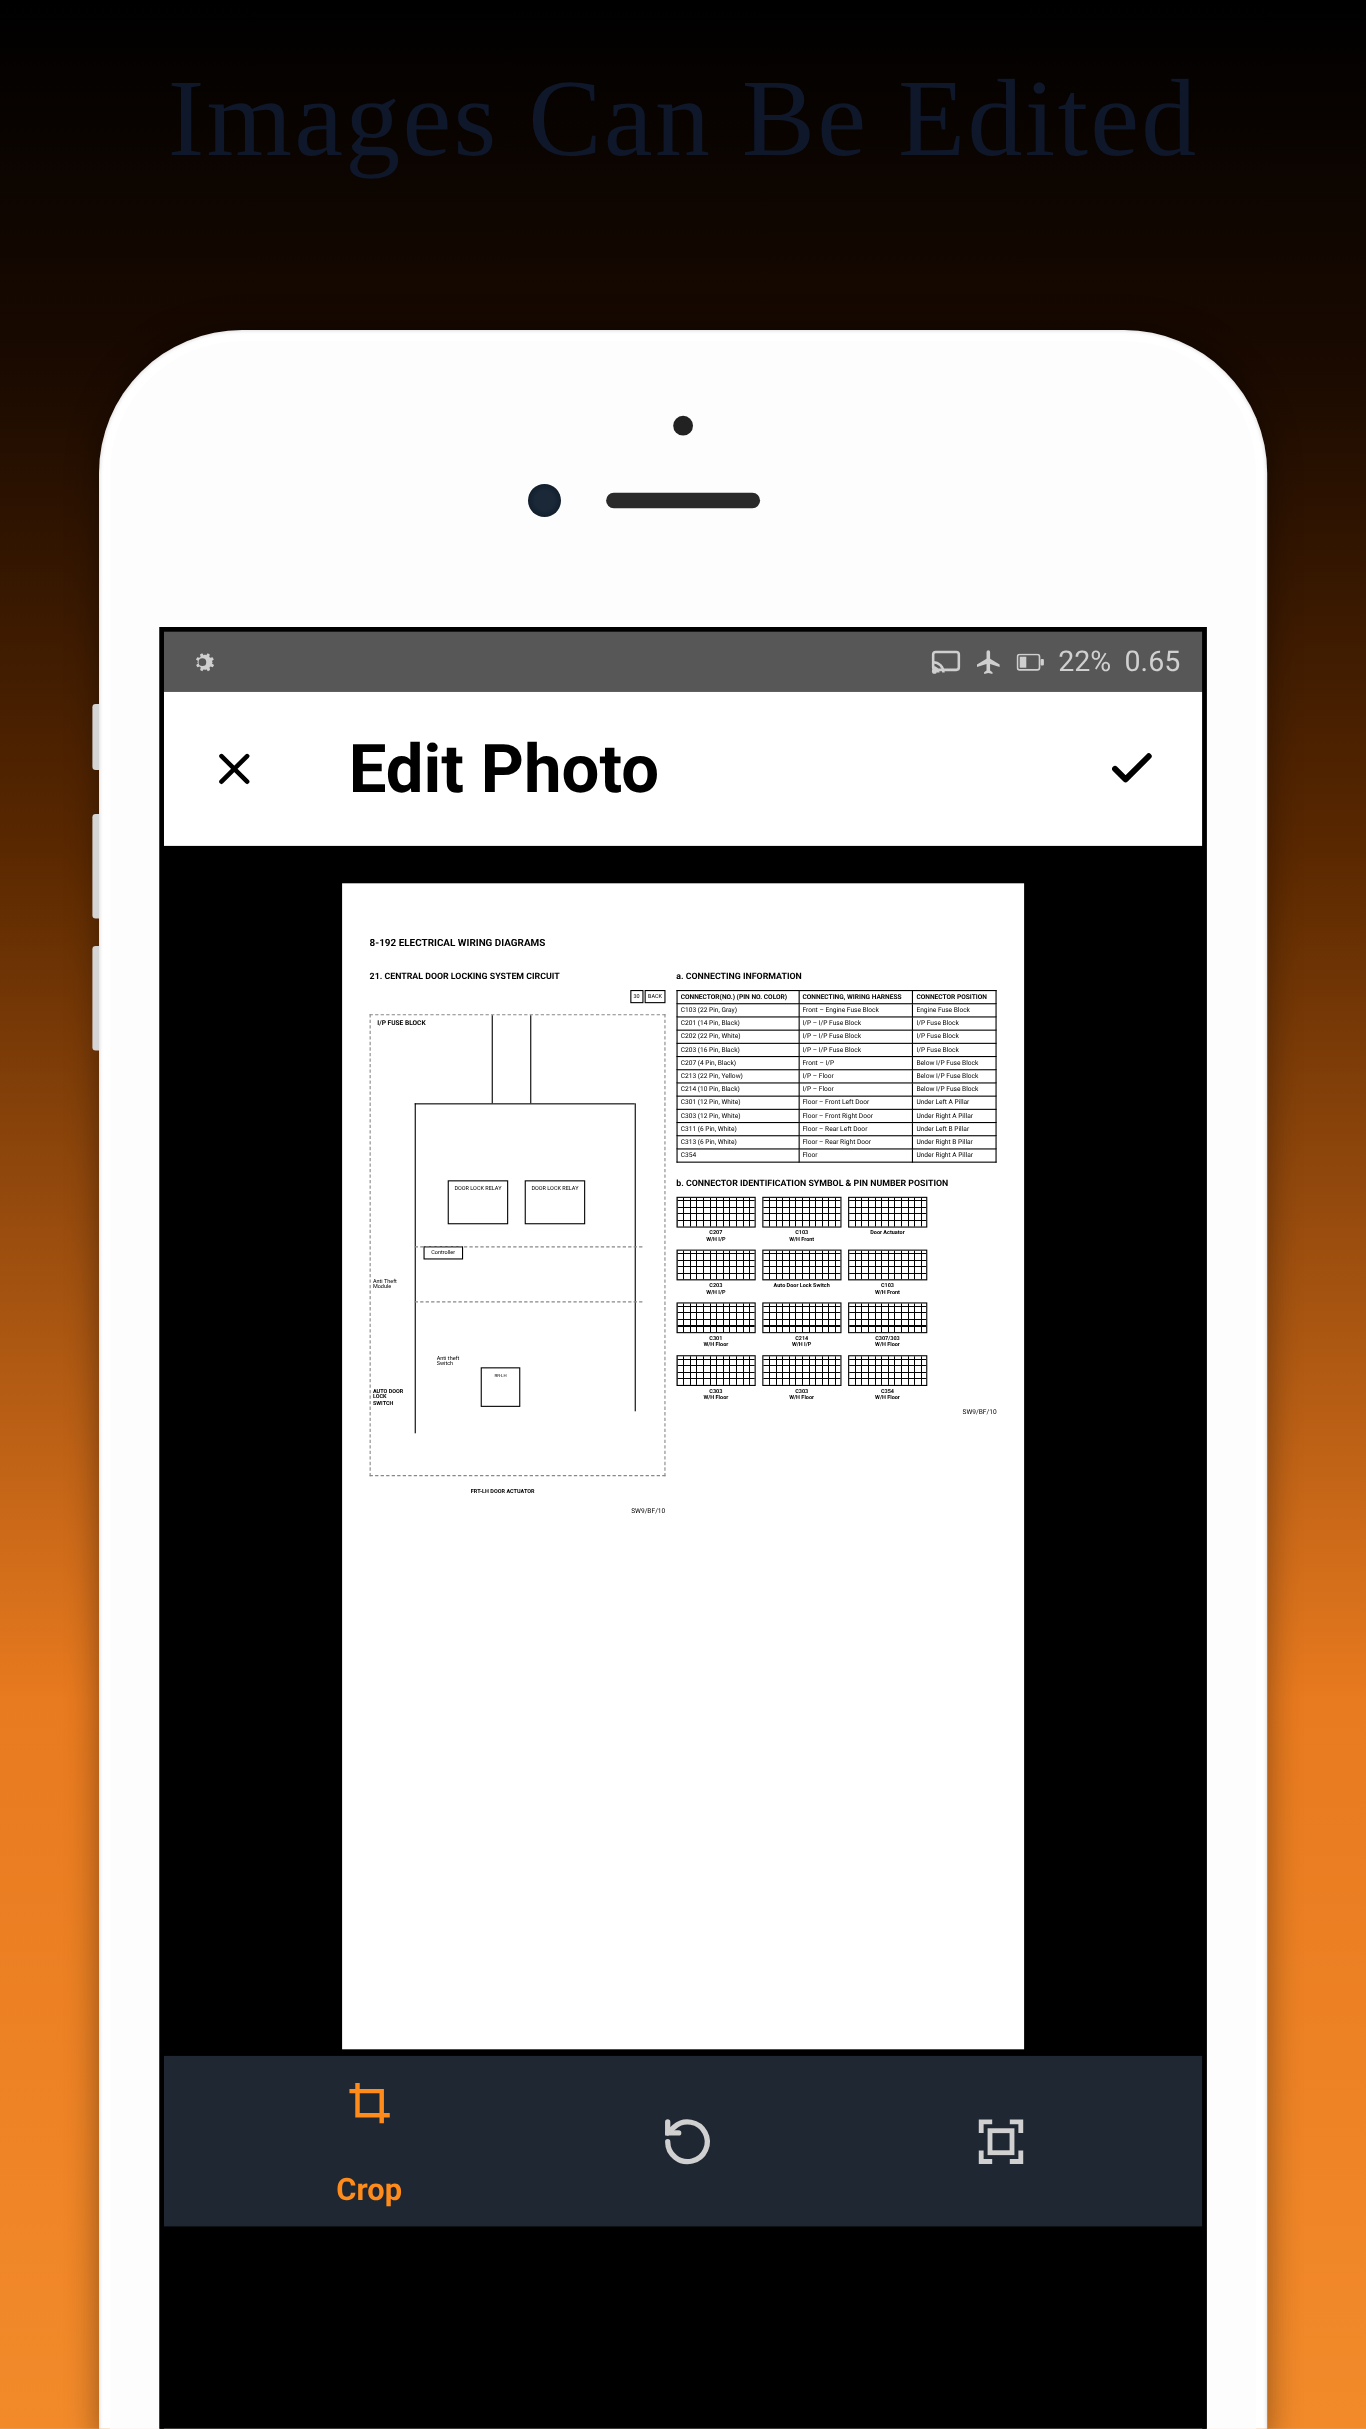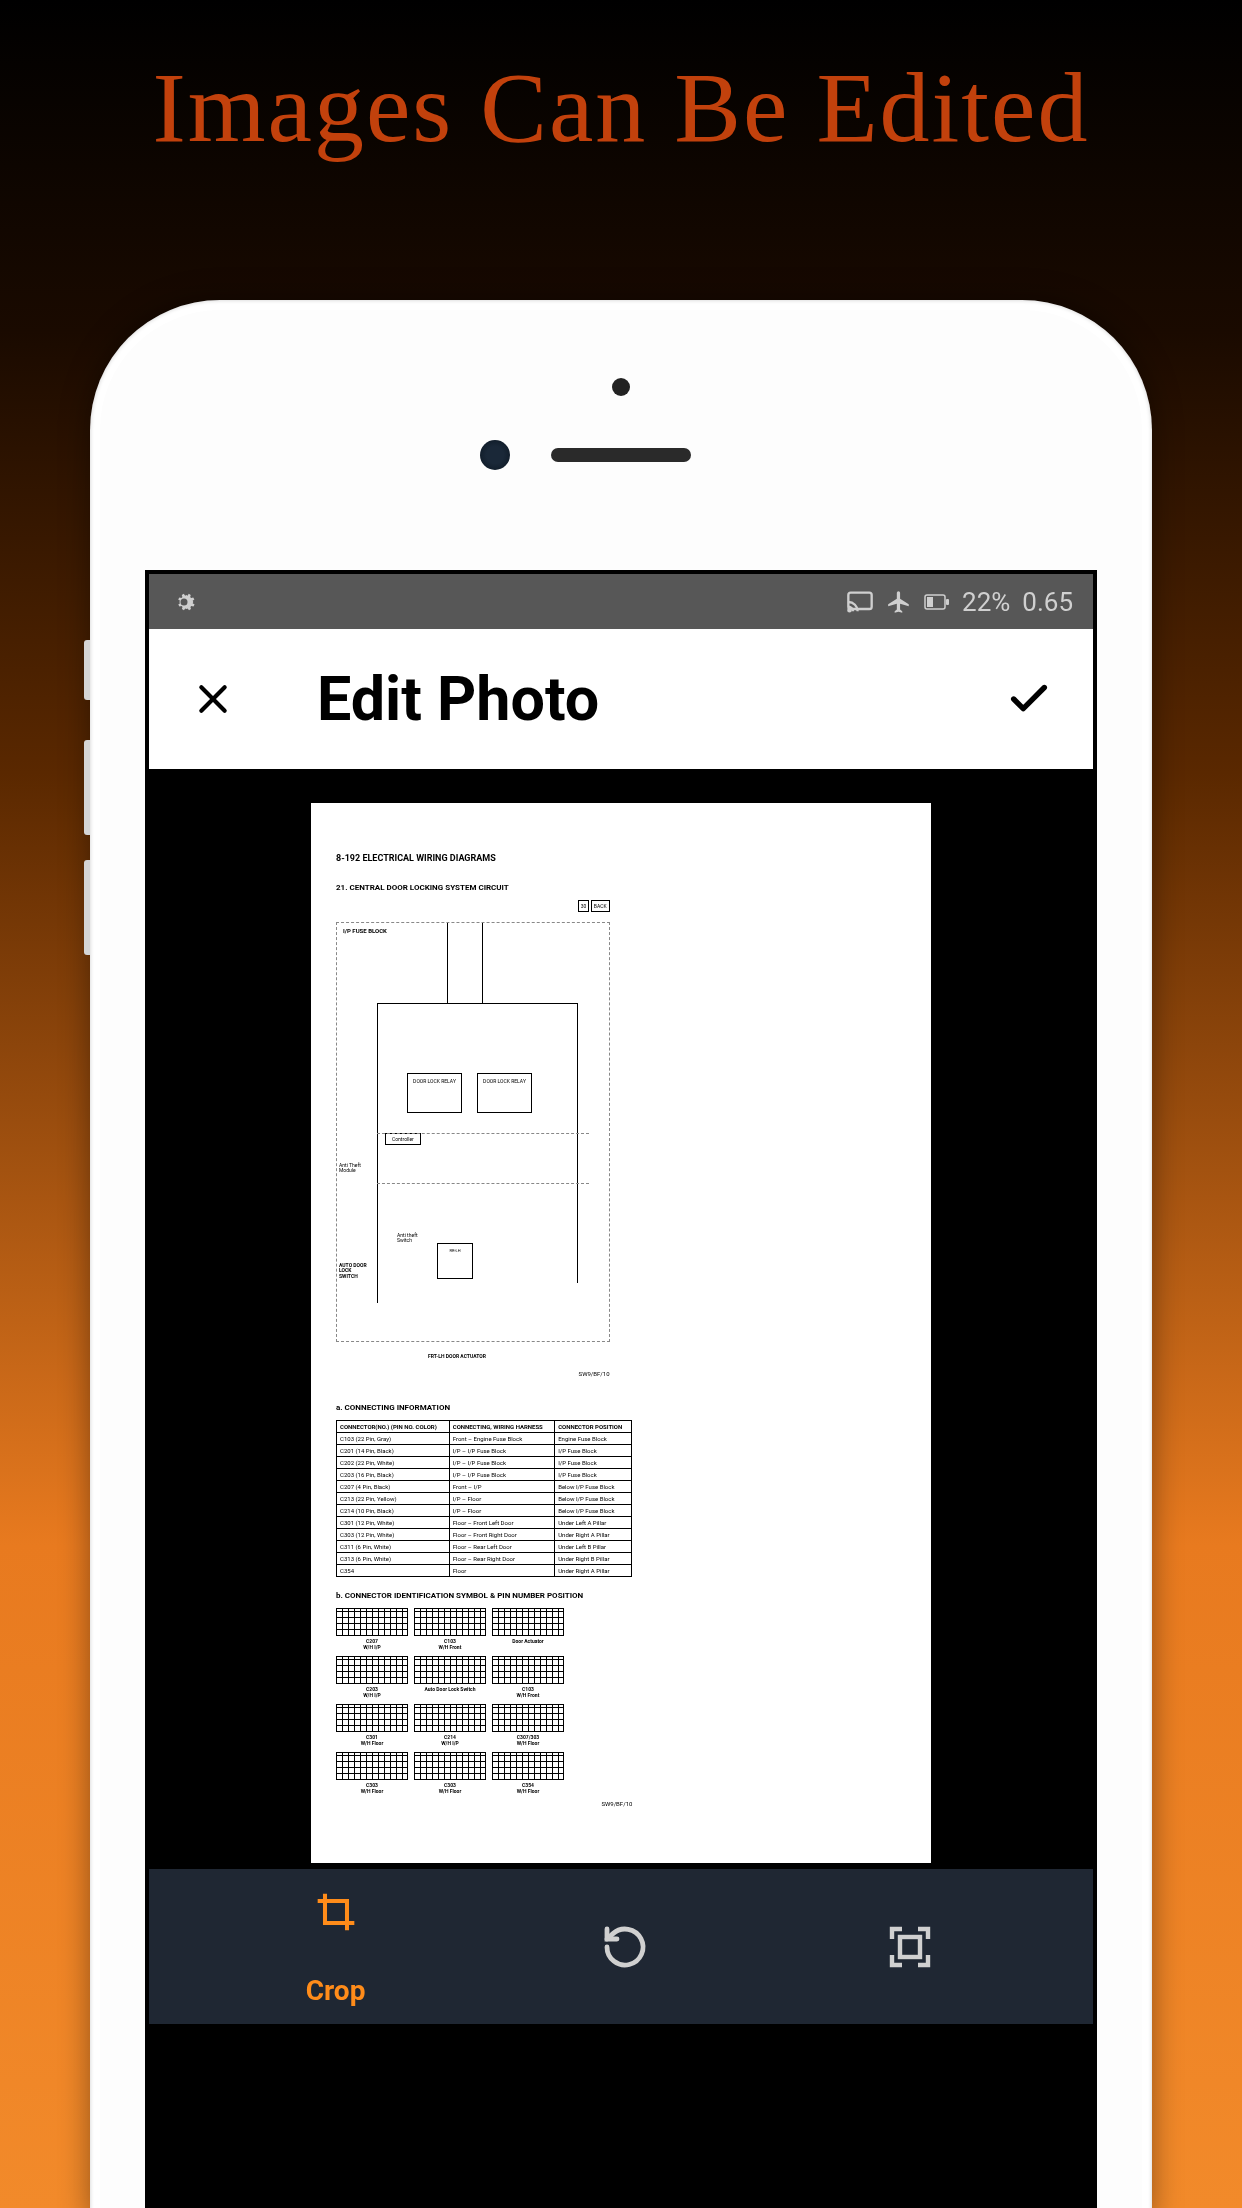--- a/index.html
+++ b/index.html
@@ -10,21 +10,21 @@
   font-family: -apple-system, BlinkMacSystemFont, "Segoe UI", Roboto, sans-serif;
   overflow: hidden;
   position: relative;
 }
 .tagline {
   position: absolute;
   top: 50px;
   left: 0;
   right: 0;
   text-align: center;
-  color: #c2410c;
+  color: #0f172a;
   font-size: 100px;
   font-family: "Comic Sans MS", "Marker Felt", cursive;
   font-weight: 400;
   letter-spacing: 2px;
 }
 .phone-frame {
   position: absolute;
   top: 300px;
   left: 90px;
   width: 1062px;
@@ -155,21 +155,21 @@
   width: 620px;
   height: 1060px;
   background: #ffffff;
   padding: 50px 25px 20px 25px;
   font-size: 7px;
   color: #000;
   position: relative;
   margin-top: 27px;
 }
 .doc-hdr { font-size: 9px; font-weight: bold; margin-bottom: 20px; }
-.doc-row { display: flex; gap: 26px; flex-direction: column; }
+.doc-row { display: flex; gap: 10px; }
 .doc-left { width: 48%; }
 .doc-right { width: 52%; }
 .doc-section-title { font-size: 8px; font-weight: bold; margin-bottom: 8px; }
 .doc-table { border-collapse: collapse; width: 100%; font-size: 6px; }
 .doc-table th, .doc-table td { border: 1px solid #000; padding: 2px 3px; text-align: left; }
 .doc-table th { font-weight: bold; }
 .circuit-box {
   border: 1px dashed #888;
   height: 420px;
   margin-top: 10px;

